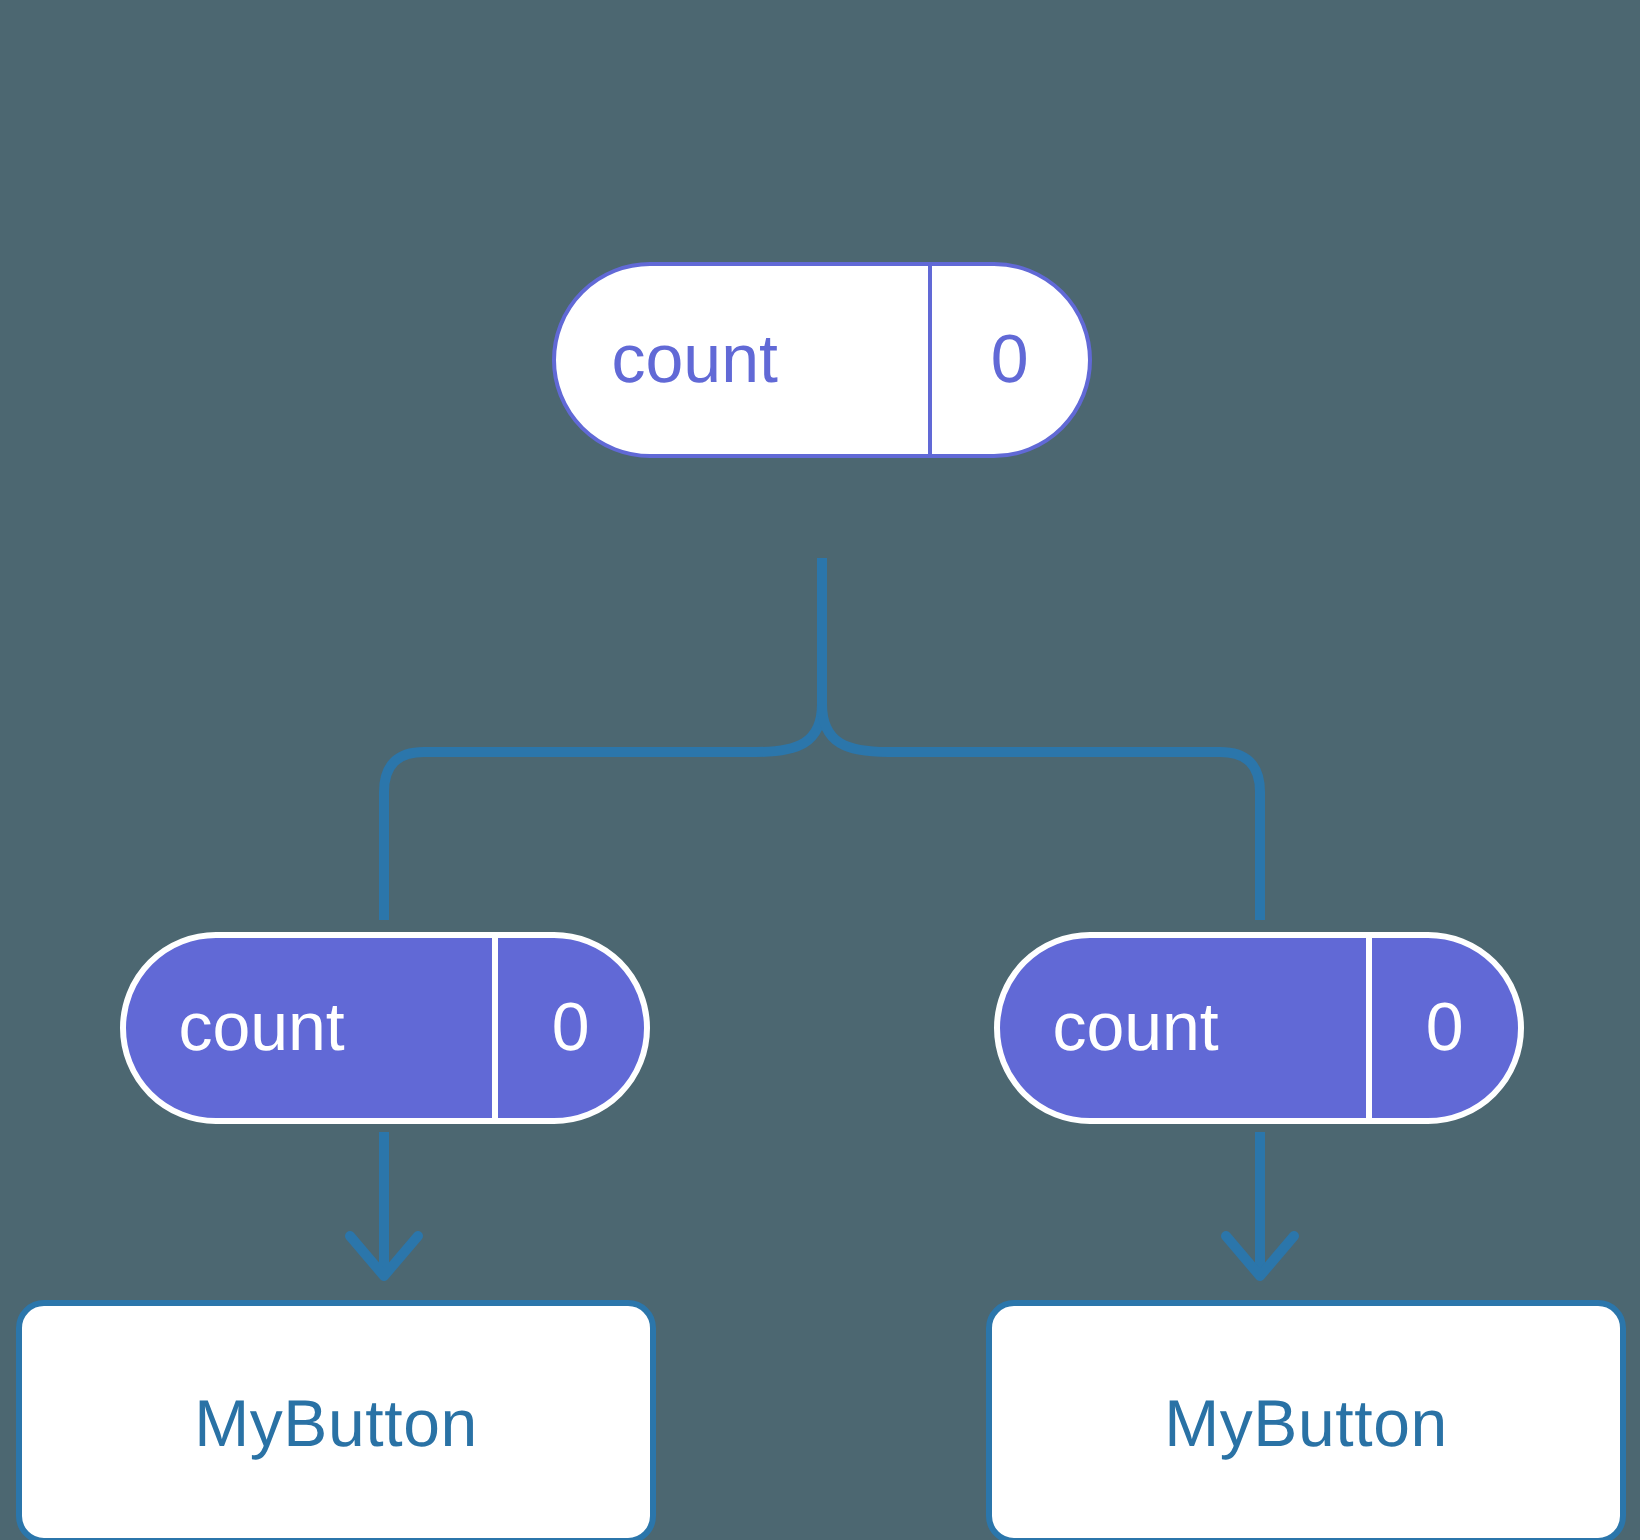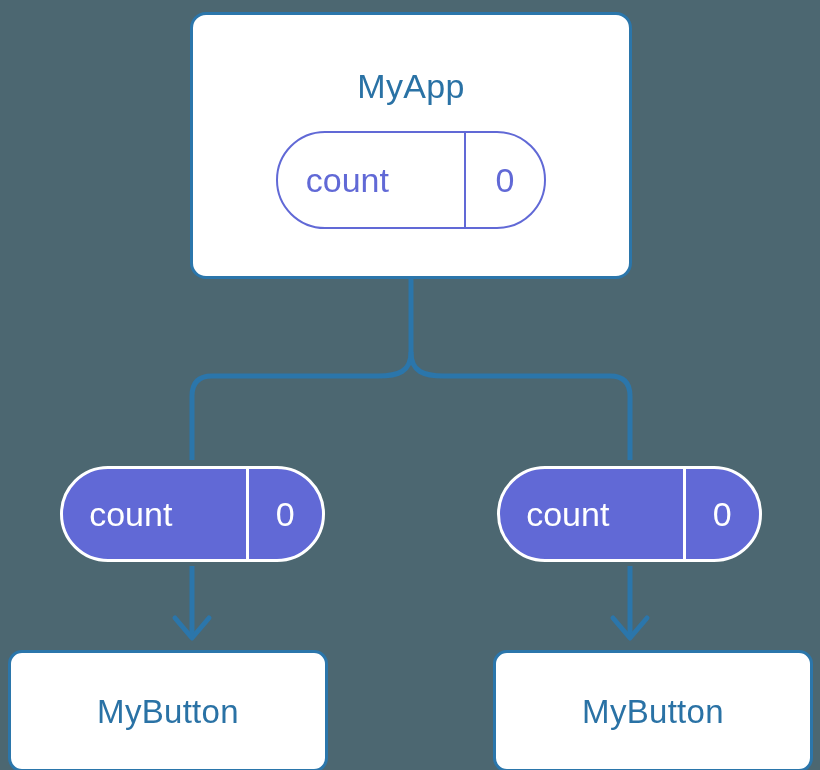--- a/index.html
+++ b/index.html
@@ -151,23 +151,20 @@
 
     <path d="M 411 352 C 411 372 424 376 444 376 L 610 376 Q 630 376 630 396 L 630 460" stroke="#2b76ab" stroke-width="5" stroke-linecap="butt"></path>
 
     <path d="M 192 566 L 192 638" stroke="#2b76ab" stroke-width="5" stroke-linecap="butt"></path>
     <path d="M 175 618 L 192 638 L 209 618" stroke="#2b76ab" stroke-width="5" stroke-linecap="round" stroke-linejoin="round"></path>
 
     <path d="M 630 566 L 630 638" stroke="#2b76ab" stroke-width="5" stroke-linecap="butt"></path>
     <path d="M 613 618 L 630 638 L 647 618" stroke="#2b76ab" stroke-width="5" stroke-linecap="round" stroke-linejoin="round"></path>
   </svg>
 
-  <div id="box-myapp" class="comp-box">
-    <div class="comp-title">MyApp</div>
-  </div>
 
   <div id="pill-myapp" class="pill outline">
     <div class="pill-key">count</div>
     <div class="pill-val">0</div>
   </div>
 
   <div id="pill-left" class="pill filled">
     <div class="pill-key">count</div>
     <div class="pill-val">0</div>
   </div>

